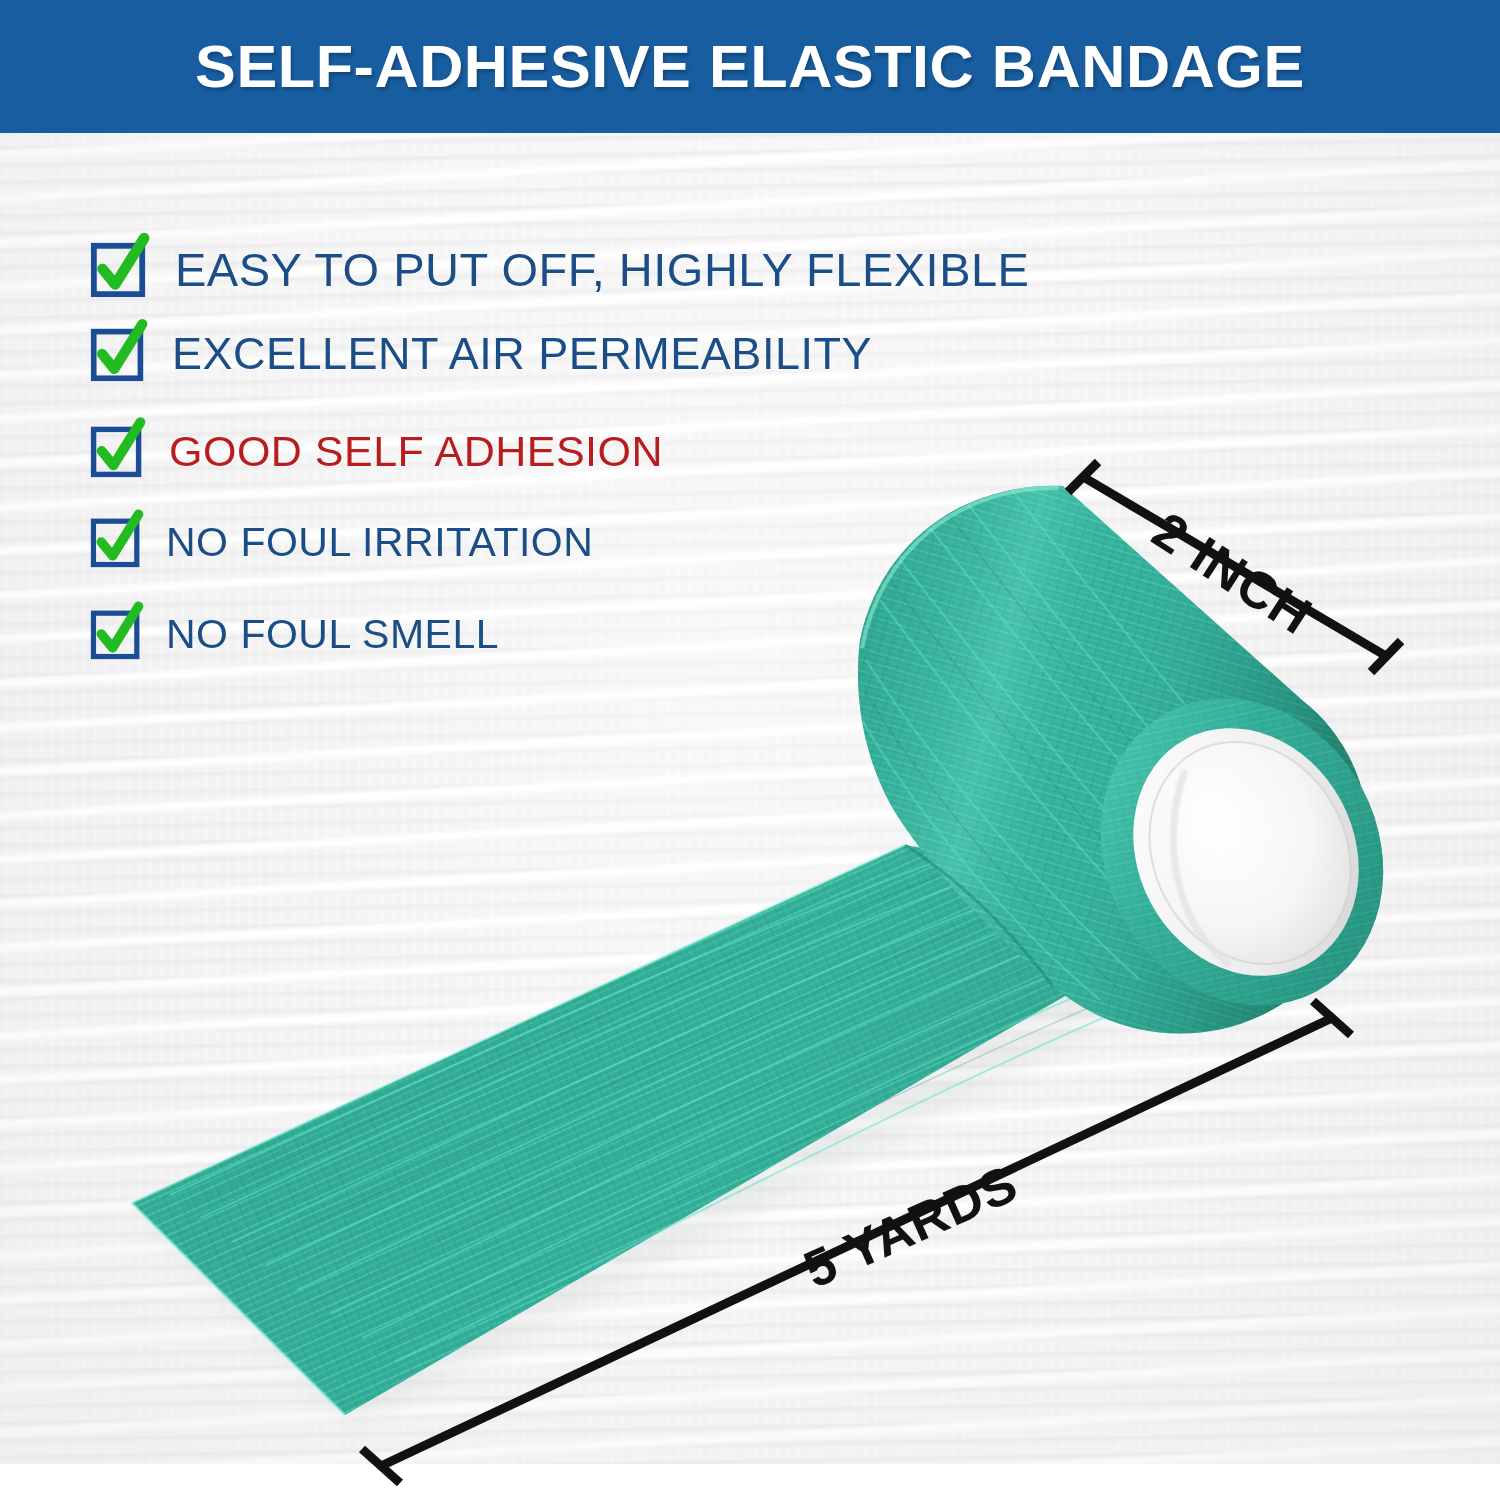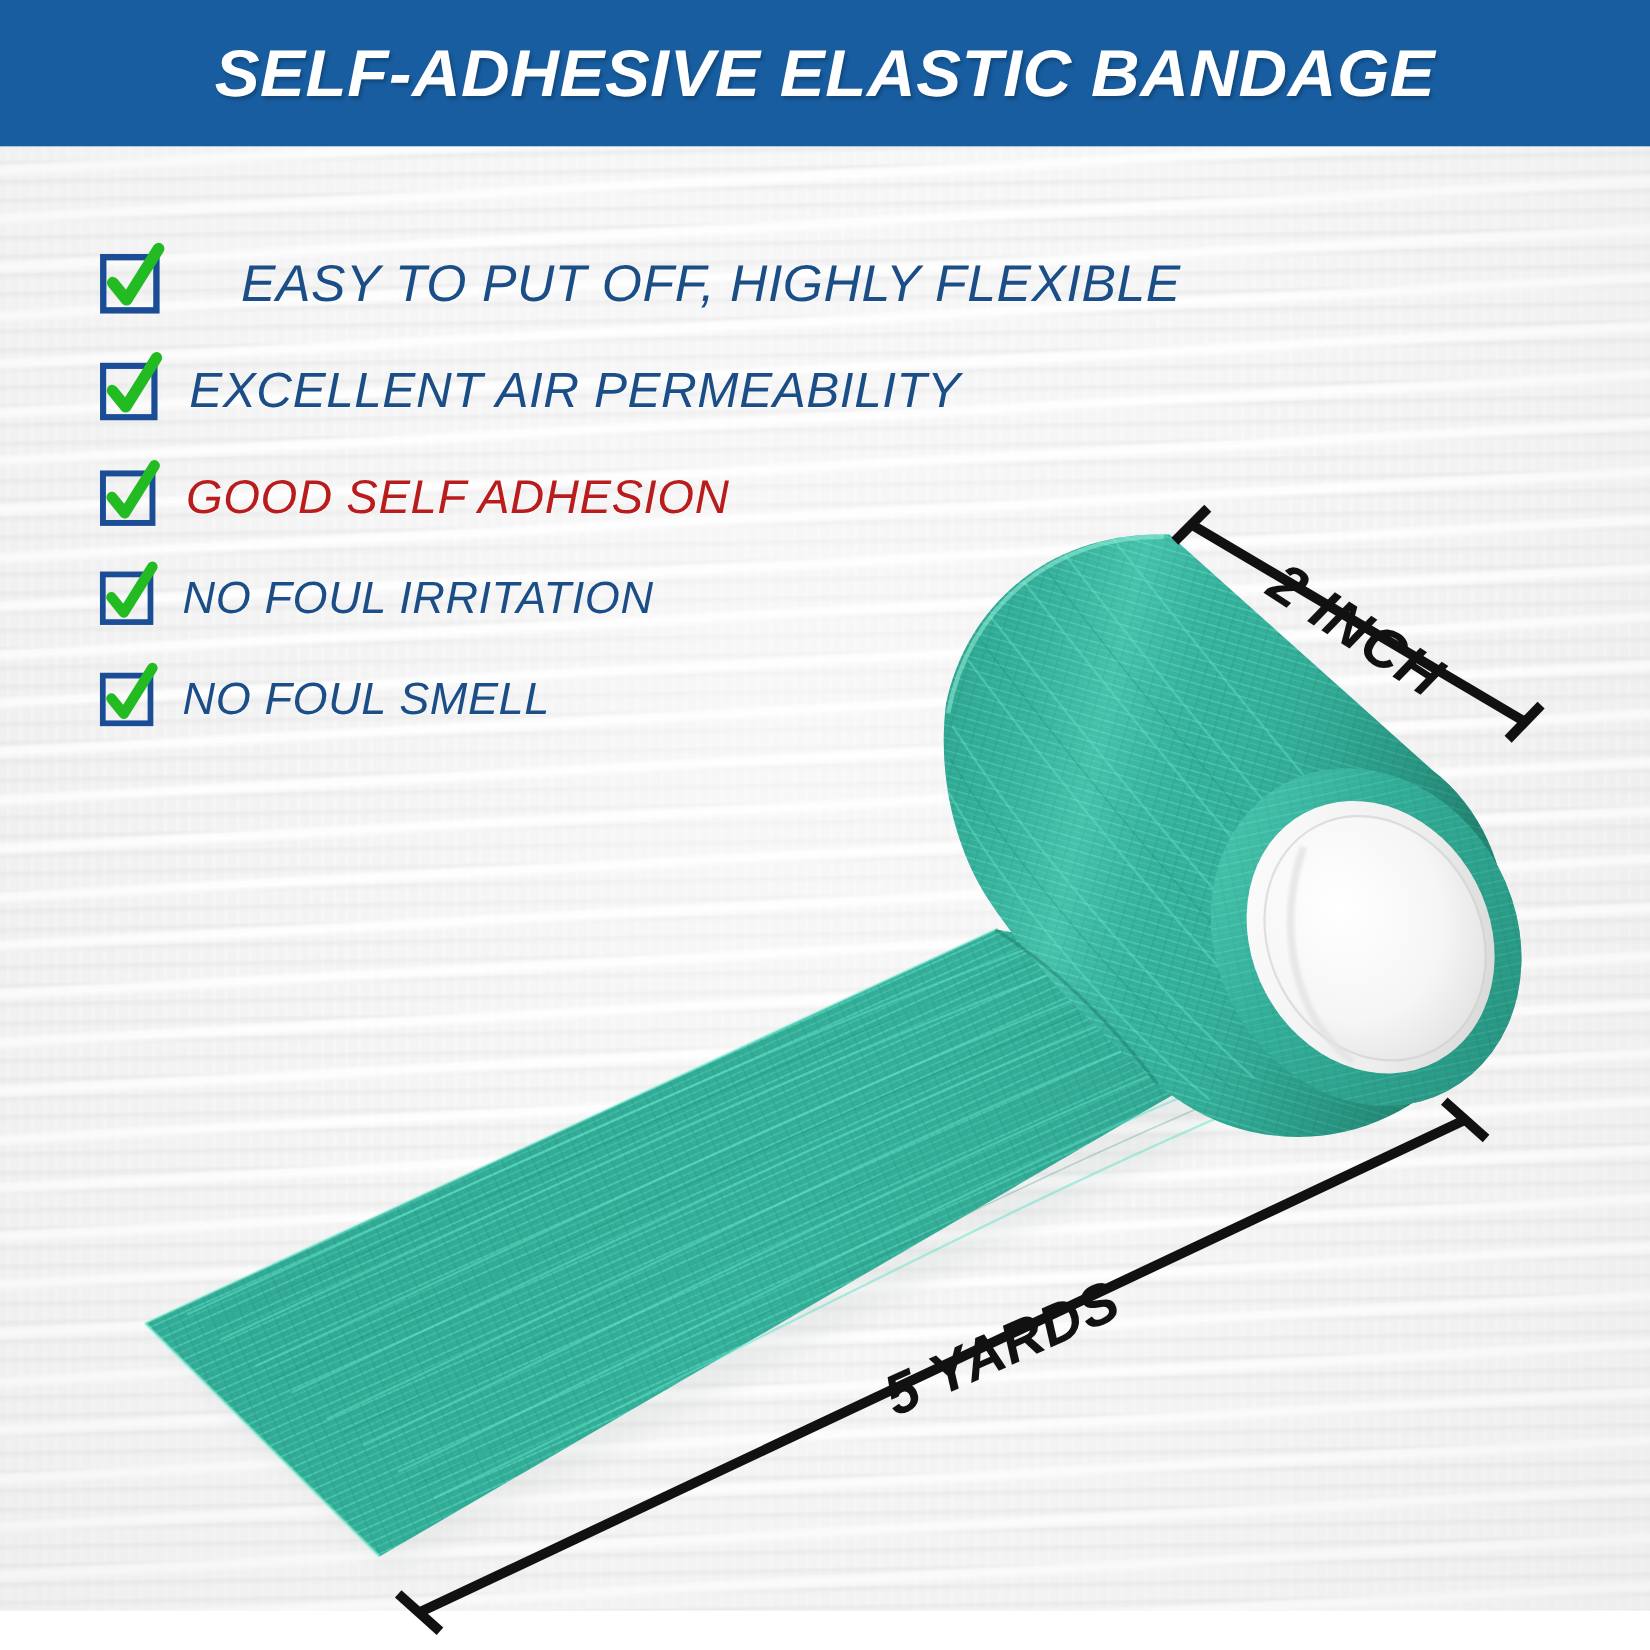--- a/index.html
+++ b/index.html
@@ -5,21 +5,20 @@
   * { margin:0; padding:0; box-sizing:border-box; }
   html, body {
     width:1500px; height:1500px;
     font-family:"Liberation Sans", sans-serif;
     overflow:hidden;
   }
   #page {
     position:relative;
     width:1500px; height:1464px;
     background:#f2f2f2;
-    font-style:italic;
   }
 
   
   #bg-texture {
     position:absolute; inset:0;
     background:
       repeating-linear-gradient(
         177deg,
         rgba(255,255,255,0.00) 0px,
         rgba(255,255,255,0.00) 16px,
@@ -285,30 +284,30 @@
       <line x1="381" y1="1466" x2="1332" y2="1018"></line>
       <line x1="362" y1="1449" x2="400" y2="1483"></line>
       <line x1="1313" y1="1001" x2="1351" y2="1035"></line>
     </g>
   </svg>
 
   <div class="dim-label" id="dim-2inch-label">2 INCH</div>
   <div class="dim-label" id="dim-5yards-label">5 YARDS</div>
 
   <div id="feature-list">
-      <div class="feature-row" style="margin-top: 0px; gap: 44px;">
+      <div class="feature-row" style="margin-top: 12px;">
         <span class="checkbox-icon" style="width: 58px; height: 58px; margin-right: 27px;">
           <svg width="58" height="58" viewBox="0 0 60 60">
             <rect x="4" y="6" width="50" height="50" fill="none" stroke="#1b4d96" stroke-width="6"></rect>
             <path d="M 13 30 L 26 46 L 56 -2" fill="none" stroke="#22bb22" stroke-width="11" stroke-linecap="round" stroke-linejoin="round"></path>
           </svg>
         </span>
         <span class="feature-label" style="font-size: 47px; color: rgb(27, 77, 135);">EASY TO PUT OFF, HIGHLY FLEXIBLE</span>
       </div>
-      <div class="feature-row" style="margin-top: 41px;">
+      <div class="feature-row" style="margin-top: 28px;">
         <span class="checkbox-icon" style="width: 56px; height: 56px; margin-right: 26px;">
           <svg width="56" height="56" viewBox="0 0 60 60">
             <rect x="4" y="6" width="50" height="50" fill="none" stroke="#1b4d96" stroke-width="6"></rect>
             <path d="M 13 30 L 26 46 L 56 -2" fill="none" stroke="#22bb22" stroke-width="11" stroke-linecap="round" stroke-linejoin="round"></path>
           </svg>
         </span>
         <span class="feature-label" style="font-size: 45px; color: rgb(27, 77, 135);">EXCELLENT AIR PERMEABILITY</span>
       </div>
       <div class="feature-row" style="margin-top: 42px;">
         <span class="checkbox-icon" style="width: 54px; height: 54px; margin-right: 25px;">

